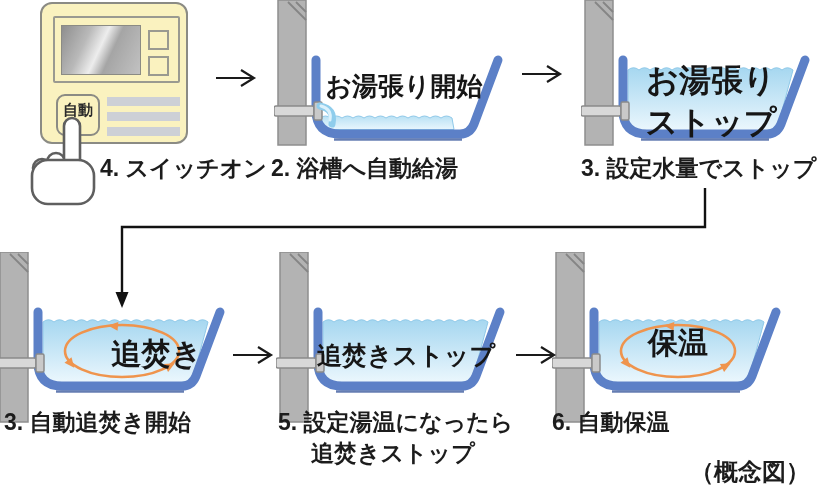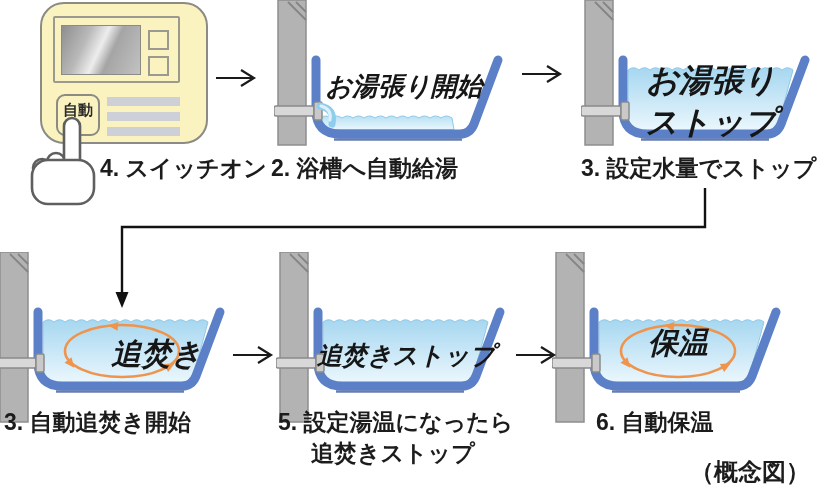--- a/index.html
+++ b/index.html
@@ -11,40 +11,40 @@
     --panel_yellow:#faf2bf;
     --circulation_orange:#ef944d;
     --text_black:#1c1c1c;
   }
   *{margin:0;padding:0;box-sizing:border-box;}
   html,body{background:#fff;}
   body{font-family:"Liberation Sans","DejaVu Sans",sans-serif;color:var(--text_black);}
   .canvas{position:relative;width:833px;height:504px;background:#fff;overflow:hidden;}
 
   
-  .panel{position:absolute;left:40px;top:2px;width:168px;height:142px;
-         background:var(--panel_yellow);border:2.5px solid #8b8b84;border-radius:24px;text-decoration:underline;}
+  .panel{position:absolute;left:40px;top:2px;width:148px;height:142px;
+         background:var(--panel_yellow);border:2.5px solid #8b8b84;border-radius:12px;text-decoration:underline;}
   .panel-display-frame{position:absolute;left:11px;top:12px;width:127px;height:67px;
          border:2px solid #9a9a90;border-radius:2px;}
   .panel-screen{position:absolute;left:6px;top:7px;width:80px;height:50px;
          border:1.5px solid #8b8b84;
          background:linear-gradient(115deg,#8e8e8e 0%,#b9b9b9 30%,#ededed 48%,#a5a5a5 62%,#c2c2c2 100%);}
   .panel-sq{position:absolute;width:21px;height:20px;border:2px solid #9a9a90;background:var(--panel_yellow);}
   .panel-sq.one{right:9px;top:12px;}
   .panel-sq.two{right:9px;top:38px;}
   .auto-btn{position:absolute;left:14px;top:90px;width:44px;height:42px;
          border:2px solid #8b8b84;border-radius:9px;background:var(--panel_yellow);
          font-size:15px;font-weight:600;color:#2a2a2a;text-align:center;padding-top:5px;}
   .panel-bar{position:absolute;left:65px;width:73px;height:9px;background:#cdd0d6;}
   .bar1{top:93px}.bar2{top:108px}.bar3{top:123px}
 
   .hand{position:absolute;left:26px;top:116px;z-index:5;}
 
   
-  .tub{position:absolute;width:240px;height:175px;font-style:italic;}
+  .tub{position:absolute;width:240px;height:175px;}
   .tub svg{position:absolute;left:0;top:0;}
   .tub-stroke{stroke:var(--tub_blue);stroke-width:9;fill:none;stroke-linecap:round;stroke-linejoin:round;}
   .tub-shade{stroke:var(--tub_blue_dark);stroke-width:2.5;fill:none;opacity:.85;}
   .wall{fill:var(--wall_gray);stroke:#8e8e8e;stroke-width:1.5;}
   .hatch{stroke:#858585;stroke-width:1.8;fill:none;}
   .pipe{fill:#d8d8d8;stroke:#8a8a8a;stroke-width:1.5;}
   .flange{fill:#c9c9c9;stroke:#8a8a8a;stroke-width:1.5;}
   .water-edge{stroke:#8fc9e9;stroke-width:1;}
   .orange-stroke{stroke:var(--circulation_orange);stroke-width:2.6;fill:none;}
   .orange-fill{fill:var(--circulation_orange);}
@@ -57,21 +57,21 @@
   .t6{left:46px;top:74px;width:160px;font-size:30px;}
 
   
   .step-label{position:absolute;font-size:23px;font-weight:600;color:var(--text_black);white-space:nowrap;z-index:6;}
   .lbl1{left:100px;top:153px;}
   .lbl2{left:271px;top:153px;text-align:right;}
   .lbl3{left:581px;top:153px;}
   .lbl4{left:4px;top:407px;}
   .lbl5{left:278px;top:407px;}
   .lbl5 .line2{margin-left:33px;}
-  .lbl6{left:552px;top:407px;margin-left:44px;}
+  .lbl6{left:552px;top:407px;}
   .caption{position:absolute;left:690px;top:456px;font-size:24px;font-weight:600;color:var(--text_black);white-space:nowrap;}
 
   .flow-arrow{position:absolute;z-index:6;}
   .arrow-line{stroke:#1a1a1a;stroke-width:2.2;fill:none;}
   .elbow{position:absolute;left:95px;top:182px;z-index:2;}
 </style>
 </head>
 <body>
 
 <div class="canvas">

